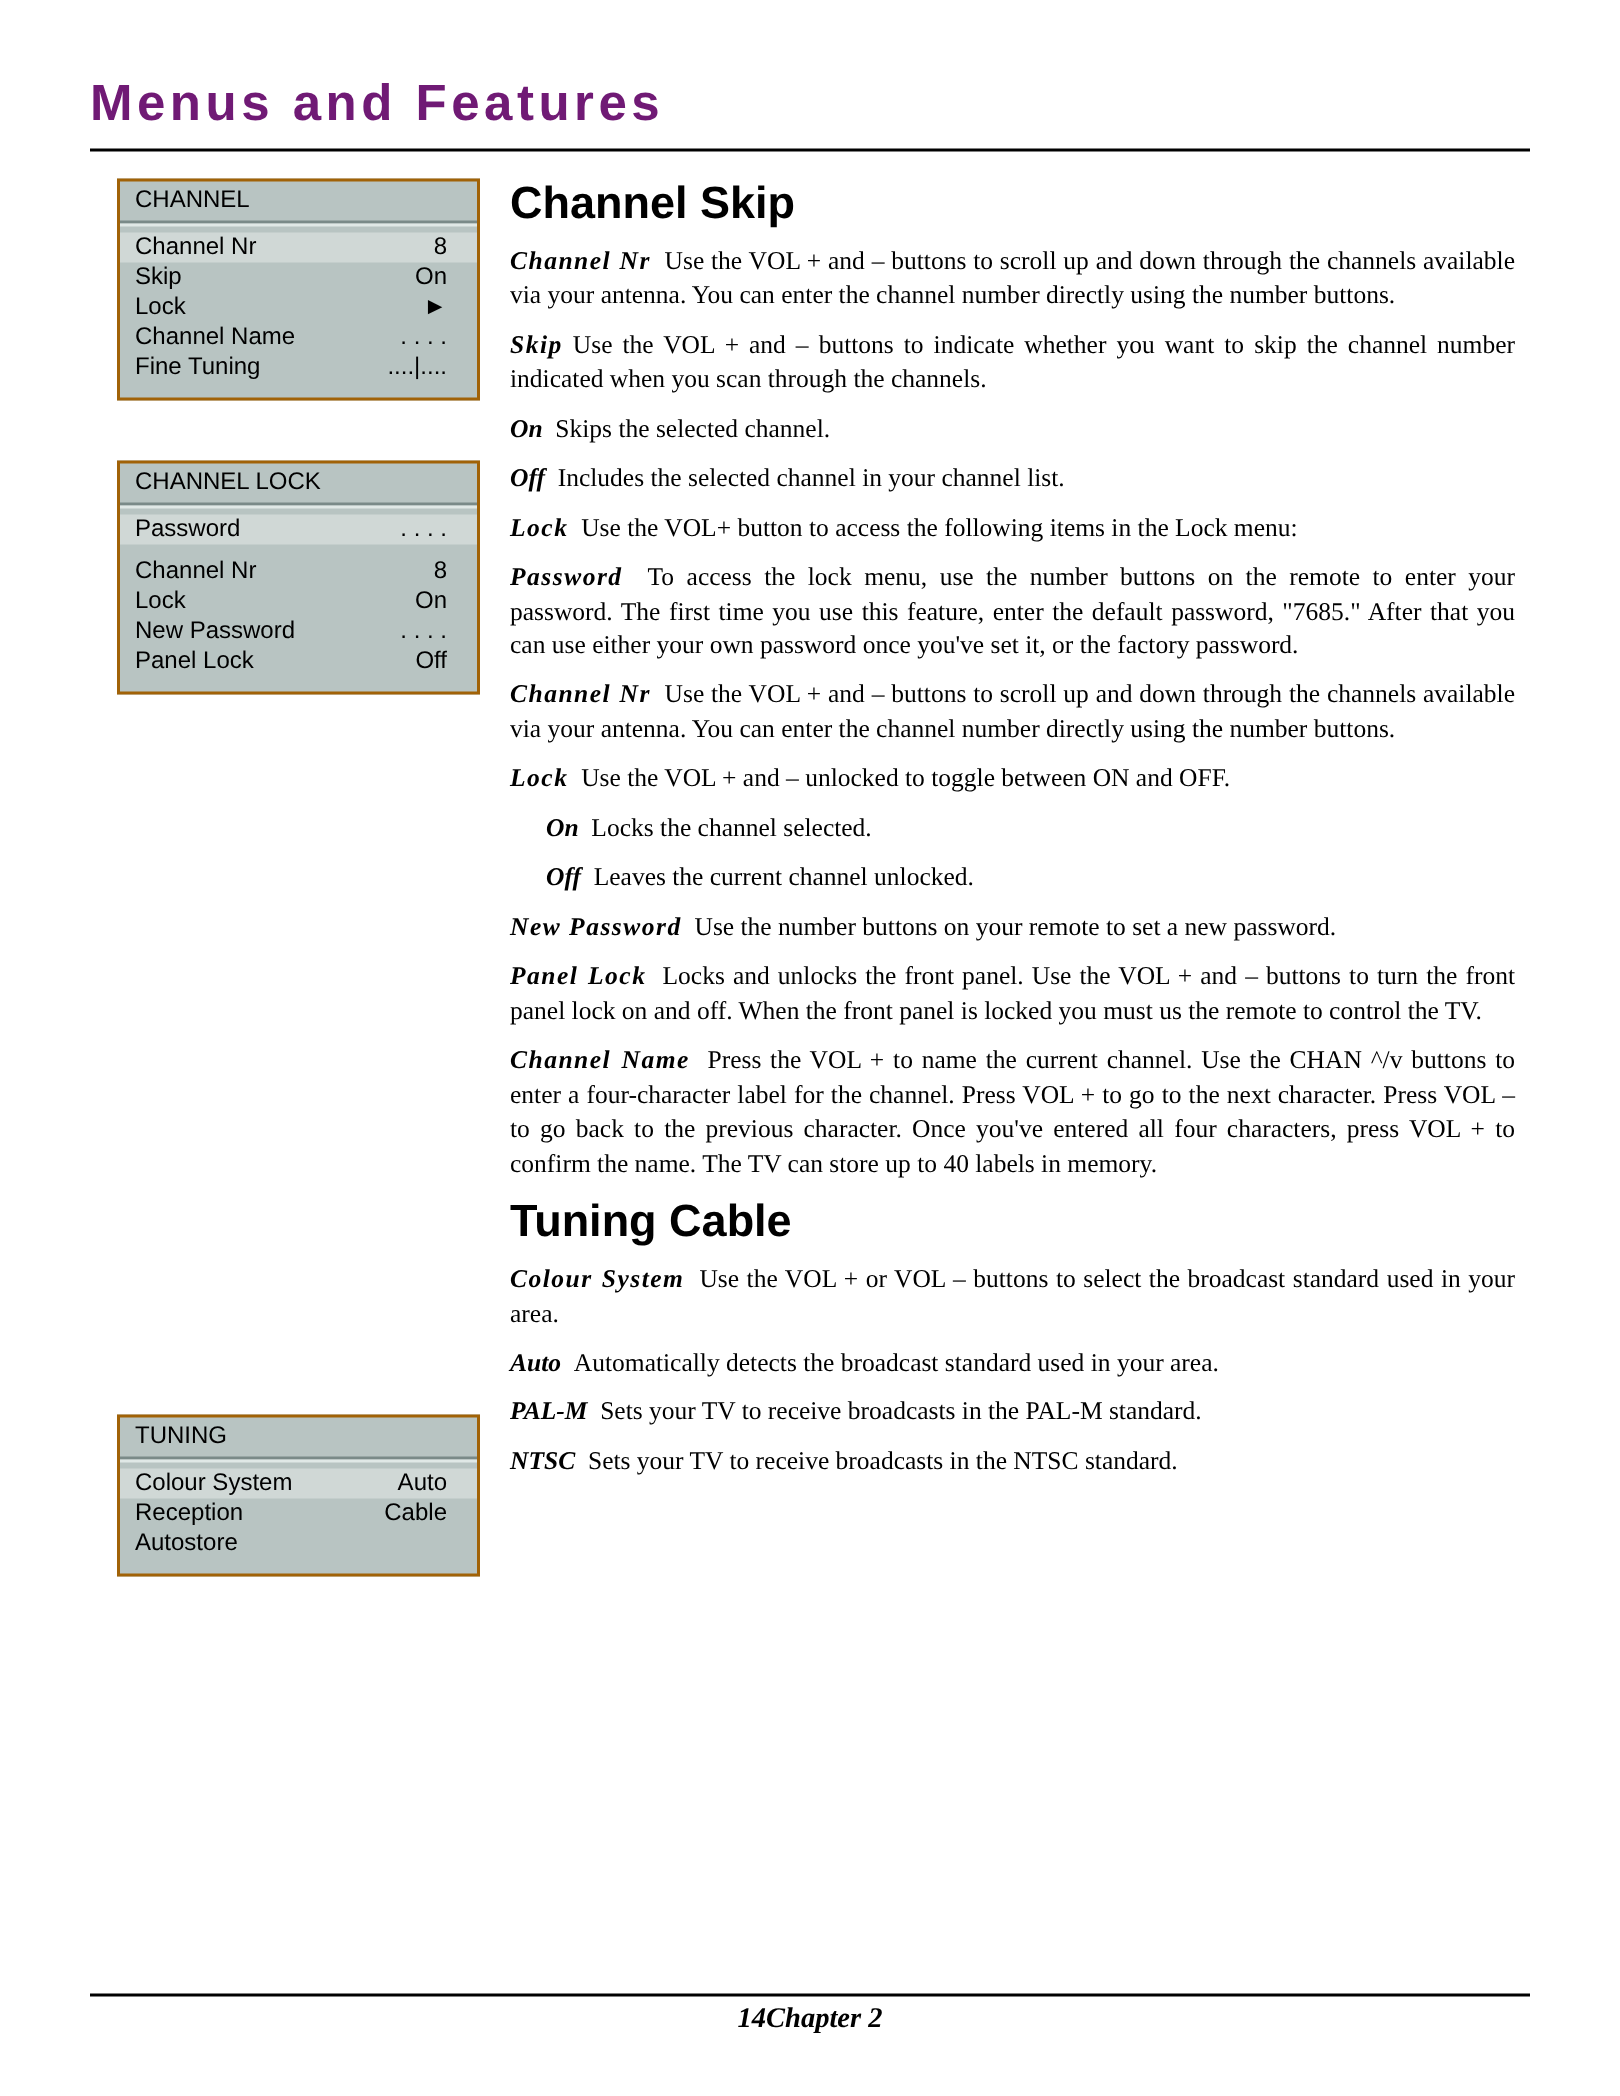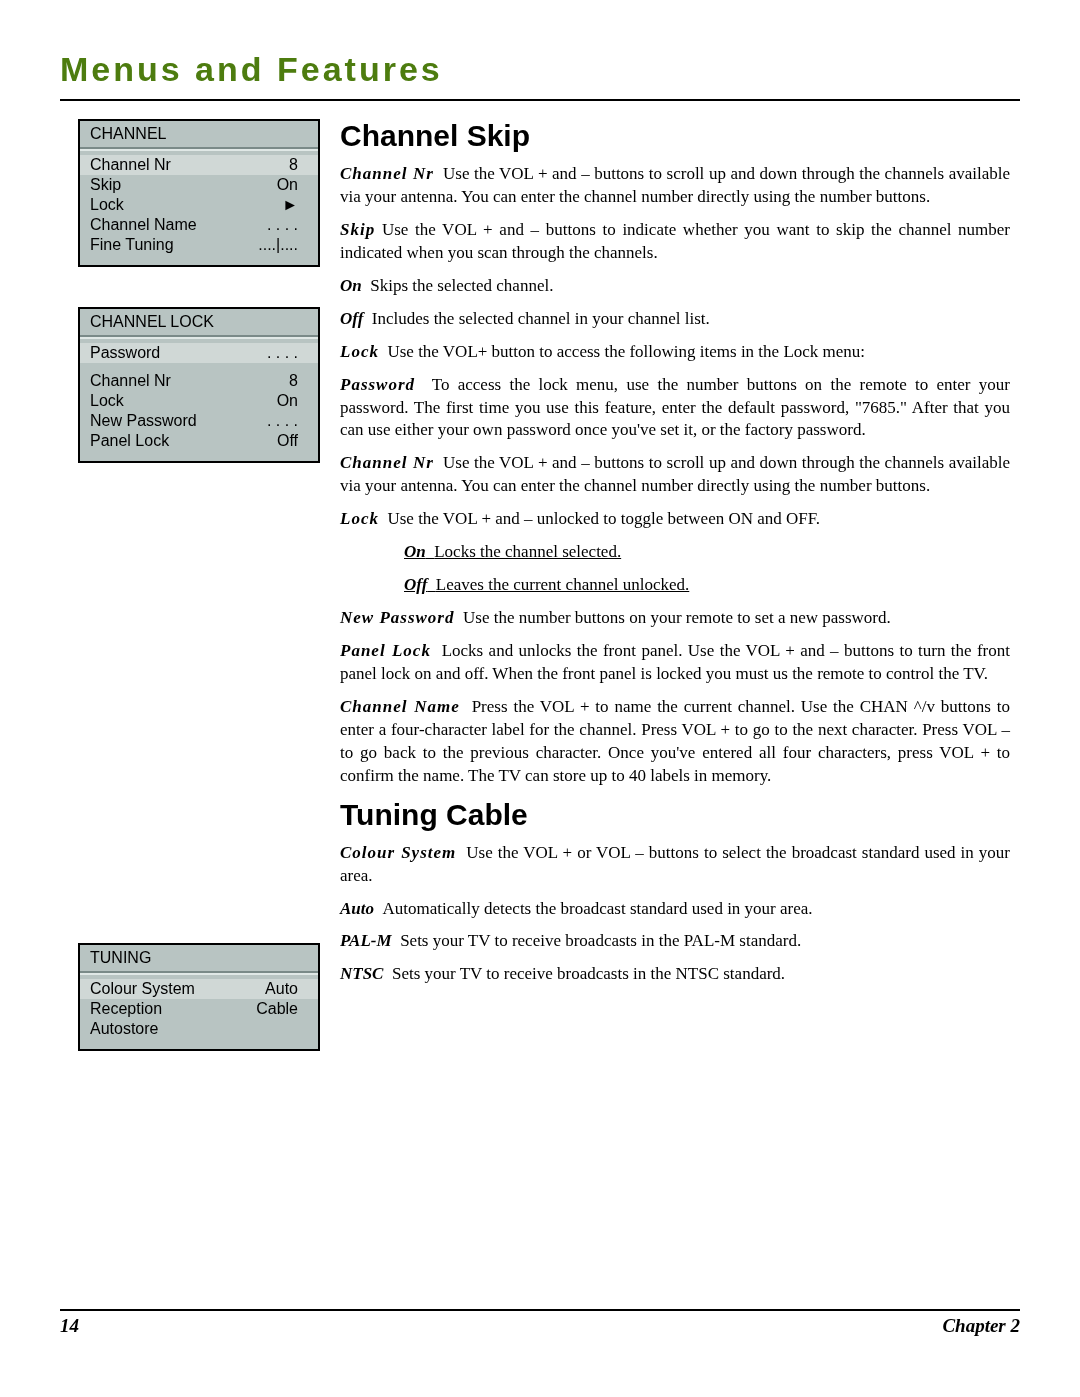--- a/index.html
+++ b/index.html
@@ -10,40 +10,40 @@
     width: 1080px;
     height: 1397px;
     position: relative;
     padding: 50px 60px 40px 60px;
   }
   .header {
     font-family: Arial, Helvetica, sans-serif;
     font-size: 34px;
     font-weight: bold;
     letter-spacing: 3px;
-    color: #4d7c0f;
+    color: #701a75;
     border-bottom: 2px solid #000;
     padding-bottom: 10px;
     margin-bottom: 18px;
   }
   .content {
     display: flex;
     gap: 20px;
   }
   .sidebar {
     width: 260px;
     flex-shrink: 0;
     padding-left: 18px;
   }
   .main {
     flex: 1;
     padding-right: 10px;
   }
   .menu-box {
-    border: 2px solid #000000;
+    border: 2px solid #a16207;
     background: #b8c4c2;
     font-family: Arial, Helvetica, sans-serif;
     font-size: 16px;
     margin-bottom: 40px;
     padding-bottom: 10px;
   }
   .menu-title {
     padding: 4px 10px 2px 10px;
   }
   .menu-divider {
@@ -69,38 +69,38 @@
     font-weight: bold;
     margin-bottom: 10px;
   }
   p.body {
     font-size: 17px;
     line-height: 1.35;
     margin-bottom: 10px;
     text-align: justify;
   }
   p.indent1 { }
-  p.indent2 { margin-left: 64px; text-decoration: underline; }
+  p.indent2 { margin-left: 24px; }
   .term {
     font-weight: bold;
     font-style: italic;
     letter-spacing: 1px;
   }
   .termplain {
     font-weight: bold;
     font-style: italic;
   }
   .footer {
     position: absolute;
-    bottom: 60px;
+    bottom: 40px;
     left: 60px;
     right: 60px;
     border-top: 2px solid #000;
     display: flex;
-    justify-content: space-between;
+    justify-content: center;
     font-size: 19px;
     font-weight: bold;
     font-style: italic;
     padding-top: 4px;
   }
   .spacer-lg { height: 440px; }
 </style>
 </head>
 <body>
 

